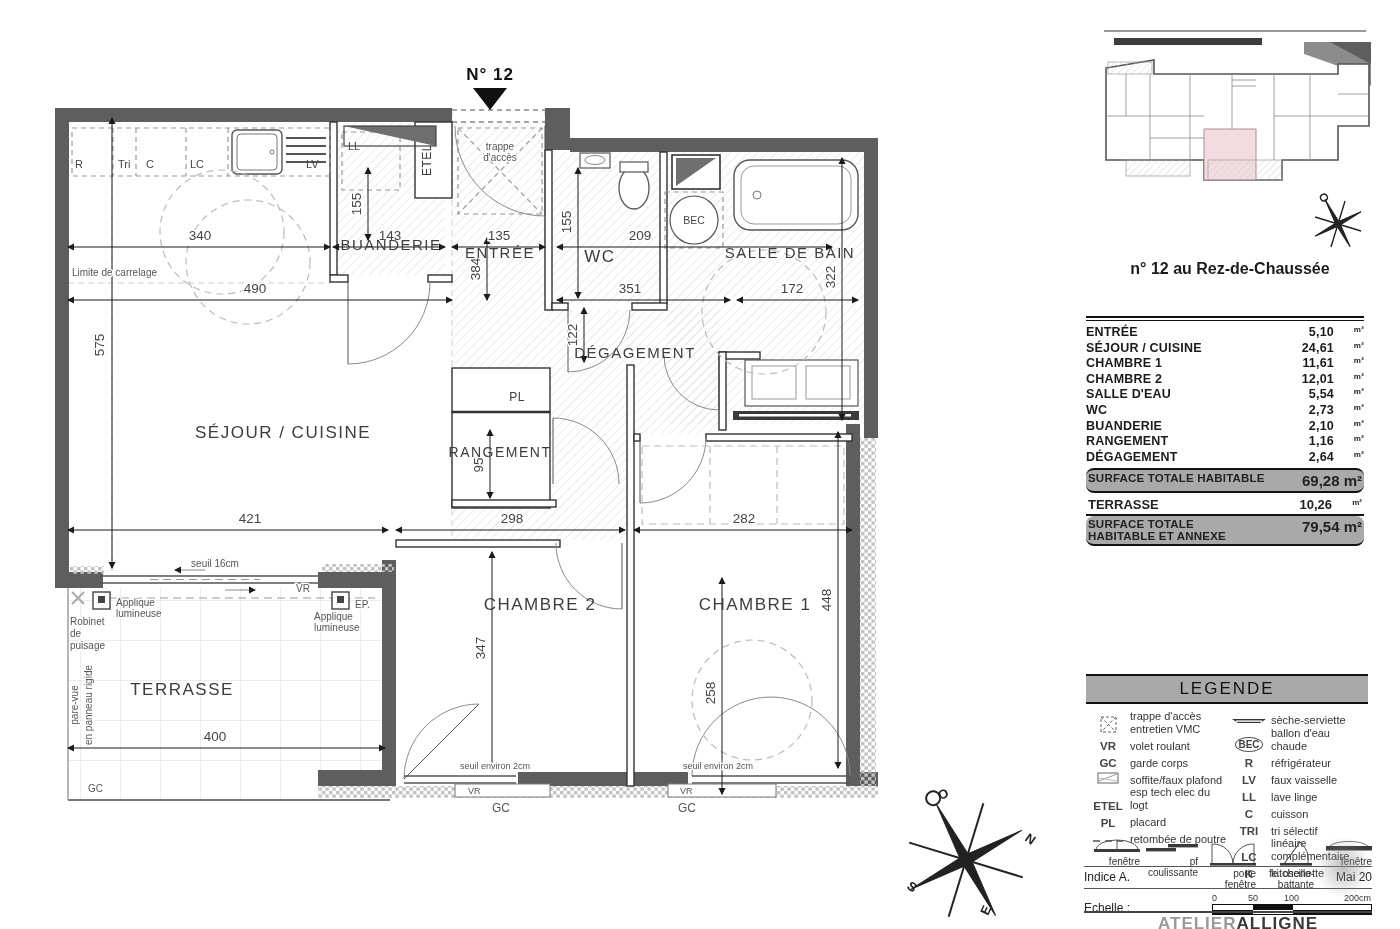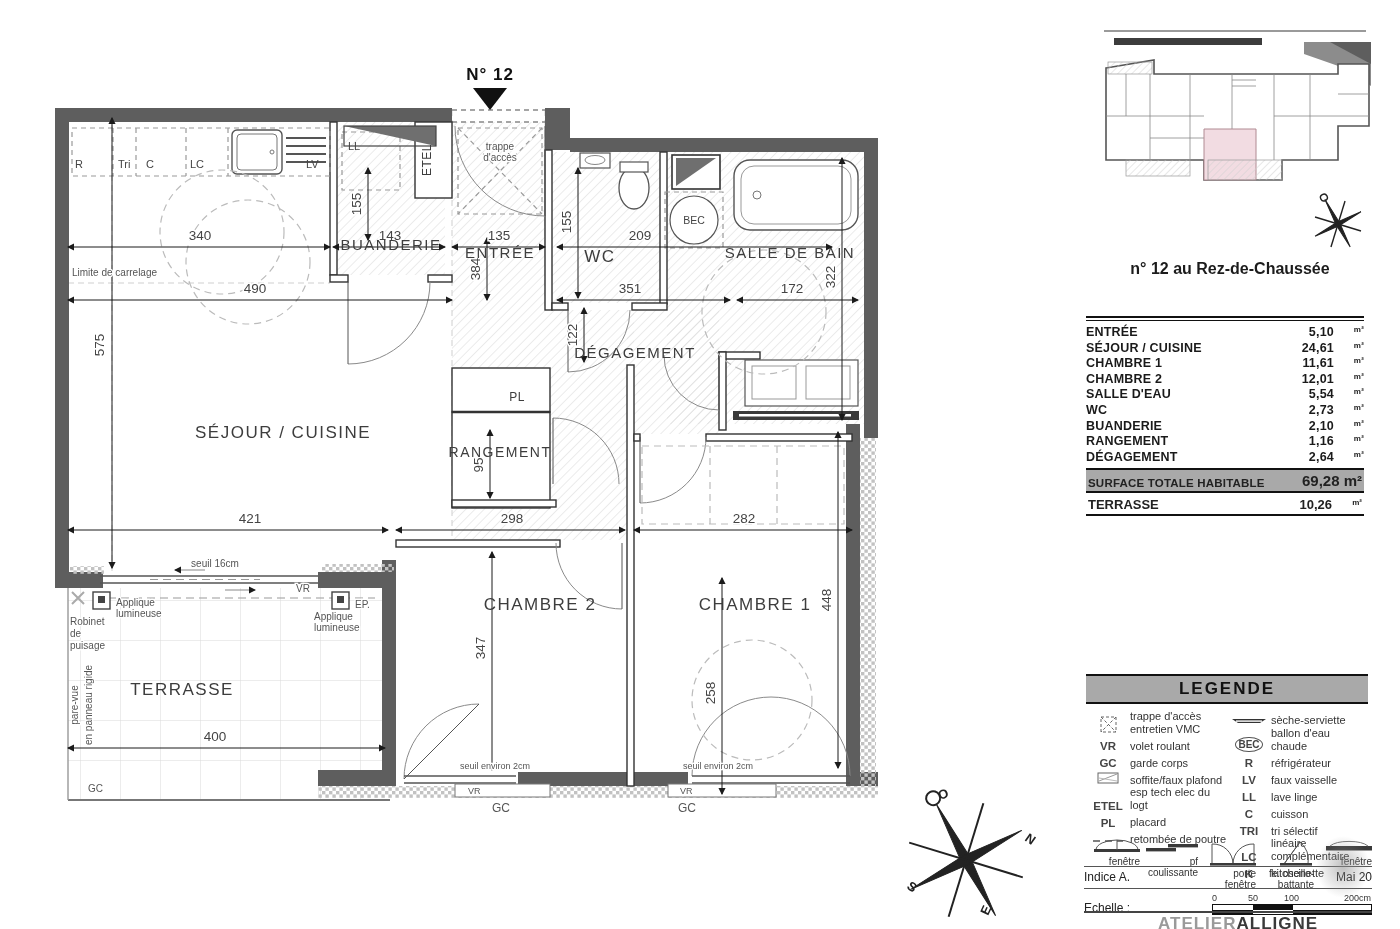--- a/index.html
+++ b/index.html
@@ -23,30 +23,30 @@
   .ttl{position:absolute;left:0;top:258px;width:300px;text-align:center;line-height:1.35;}
   .ttl .l1{font-size:18px;font-weight:bold;letter-spacing:.5px;color:#1c1c1c;}
   .ttl .l2{font-size:16px;font-weight:bold;color:#1c1c1c;}
   .areas{position:absolute;left:6px;top:316px;width:278px;}
   .dbl{border-top:2px solid #111;border-bottom:1px solid #111;height:2px;}
   .arow{display:flex;align-items:baseline;height:15.6px;font-size:12.5px;font-weight:bold;color:#1a1a1a;letter-spacing:.2px;}
   .arow .lab{flex:1;}
   .arow .val{width:46px;text-align:right;}
   .arow .unit{width:30px;font-size:8px;text-align:right;position:relative;top:-4px;}
   .trow{background:#a9a9a9;border-top:2px solid #111;border-bottom:2px solid #111;
-        display:flex;align-items:flex-end;padding:2px 2px;margin-top:3px;}
+        display:flex;align-items:flex-start;padding:2px 2px;margin-top:3px;border-radius:8px;}
   .trow .lab{flex:1;font-size:11.5px;font-weight:bold;letter-spacing:.2px;}
   .trow .val{font-size:15px;font-weight:bold;white-space:nowrap;}
   .srow{display:flex;align-items:baseline;padding:4px 2px 2px 2px;border-bottom:2px solid #111;}
   .srow .lab{flex:1;font-size:13px;font-weight:bold;}
   .srow .val{width:46px;text-align:right;font-size:13px;font-weight:bold;}
   .srow .unit{width:30px;font-size:8px;text-align:right;position:relative;top:-4px;font-weight:bold;}
   .legend{position:absolute;left:6px;top:674px;width:282px;}
   .lhead{background:#a9a9a9;border-top:2.5px solid #111;border-bottom:2.5px solid #111;
-         text-align:center;font-size:17px;font-weight:bold;letter-spacing:2px;padding:3px 8px;color:#111;}
+         text-align:center;font-size:17px;font-weight:normal;letter-spacing:2px;padding:3px 8px;color:#111;}
   .lcols{display:flex;margin-top:6px;}
   .lcol{flex:1;}
   .lrow{display:flex;align-items:flex-end;min-height:17px;font-size:11px;color:#333;}
   .lrow .sym{width:44px;text-align:center;font-weight:bold;font-size:11.5px;color:#444;flex:none;}
   .lrow .txt{flex:1;line-height:1.15;}
   .bec-circle{display:inline-block;border:1.5px solid #555;border-radius:50%;padding:1px 2px;font-size:10px;}
   .winrow{position:absolute;left:4px;top:836px;width:288px;display:flex;justify-content:space-between;}
   .winitem{width:56px;text-align:right;font-size:10px;color:#333;line-height:1.1;}
   .hline{position:absolute;left:4px;width:288px;border-top:1.5px solid #555;}
   .inforow{position:absolute;left:4px;top:870px;width:288px;display:flex;justify-content:space-between;
@@ -478,20 +478,24 @@
         </div>
     <div class="trow">
       <span class="lab">SURFACE TOTALE HABITABLE</span>
       <span class="val">69,28 m²</span>
     </div>
     <div class="srow">
       <span class="lab">TERRASSE</span>
       <span class="val">10,26</span>
       <span class="unit">m²</span>
     </div>
+    <div class="trow" style="margin-top:0;border-top:none;">
+      <span class="lab" style="width:170px;flex:none;">SURFACE TOTALE HABITABLE ET ANNEXE</span>
+      <span class="val" style="margin-left:auto;">79,54 m²</span>
+    </div>
   </div>
 
   <div class="legend">
     <div class="lhead">LEGENDE</div>
     <div class="lcols">
       <div class="lcol">
         <div class="lrow">
           <span class="sym">
             <svg width="17" height="17">
                   <rect x="1" y="1" width="15" height="15" fill="none" stroke="#666" stroke-dasharray="3 2"></rect>

